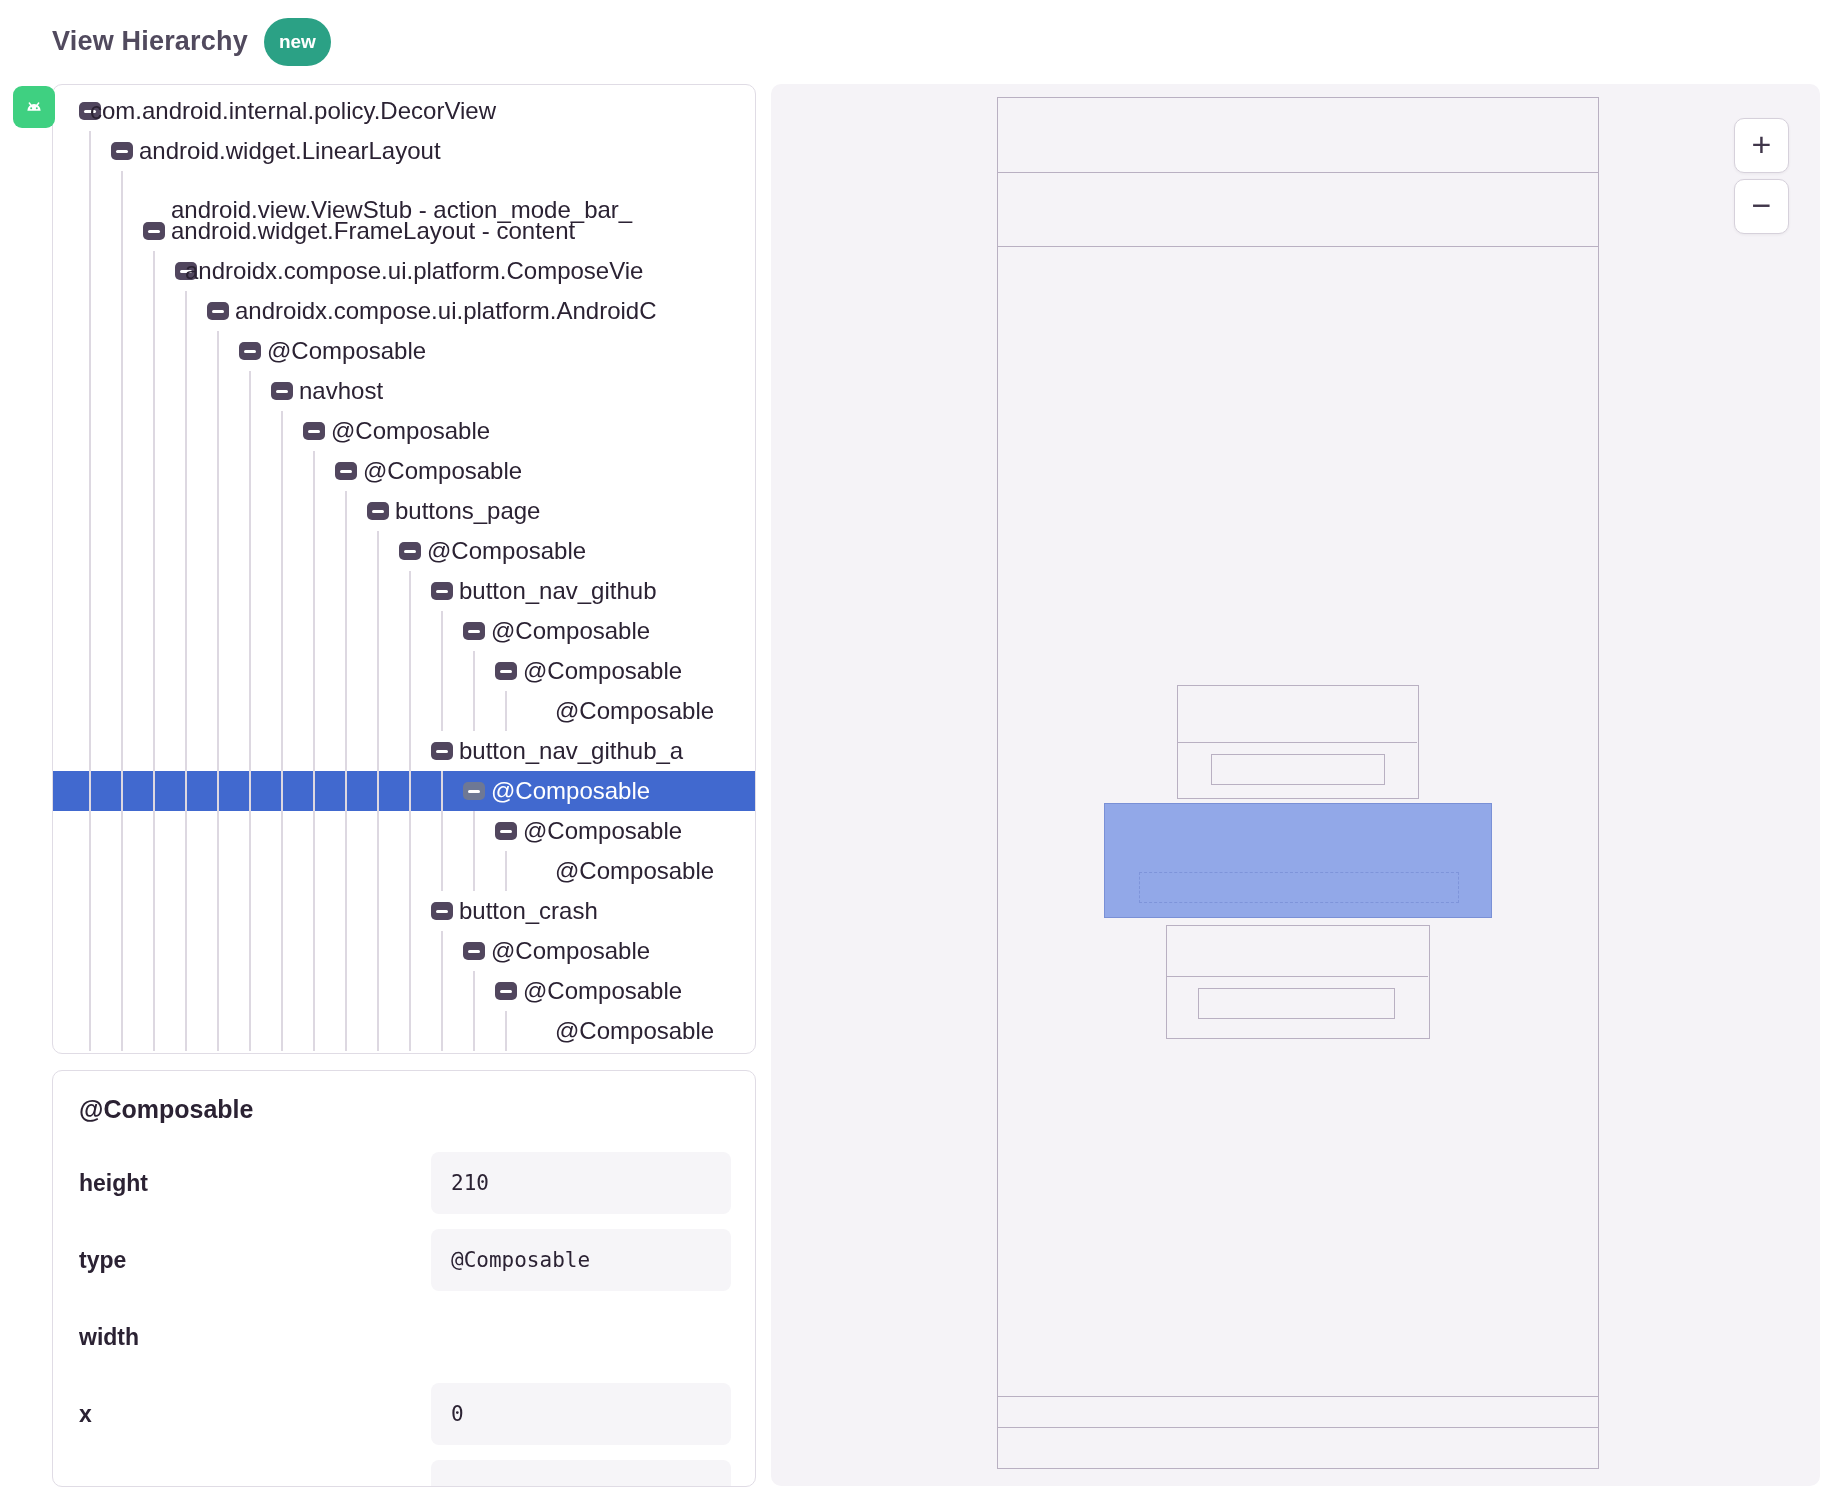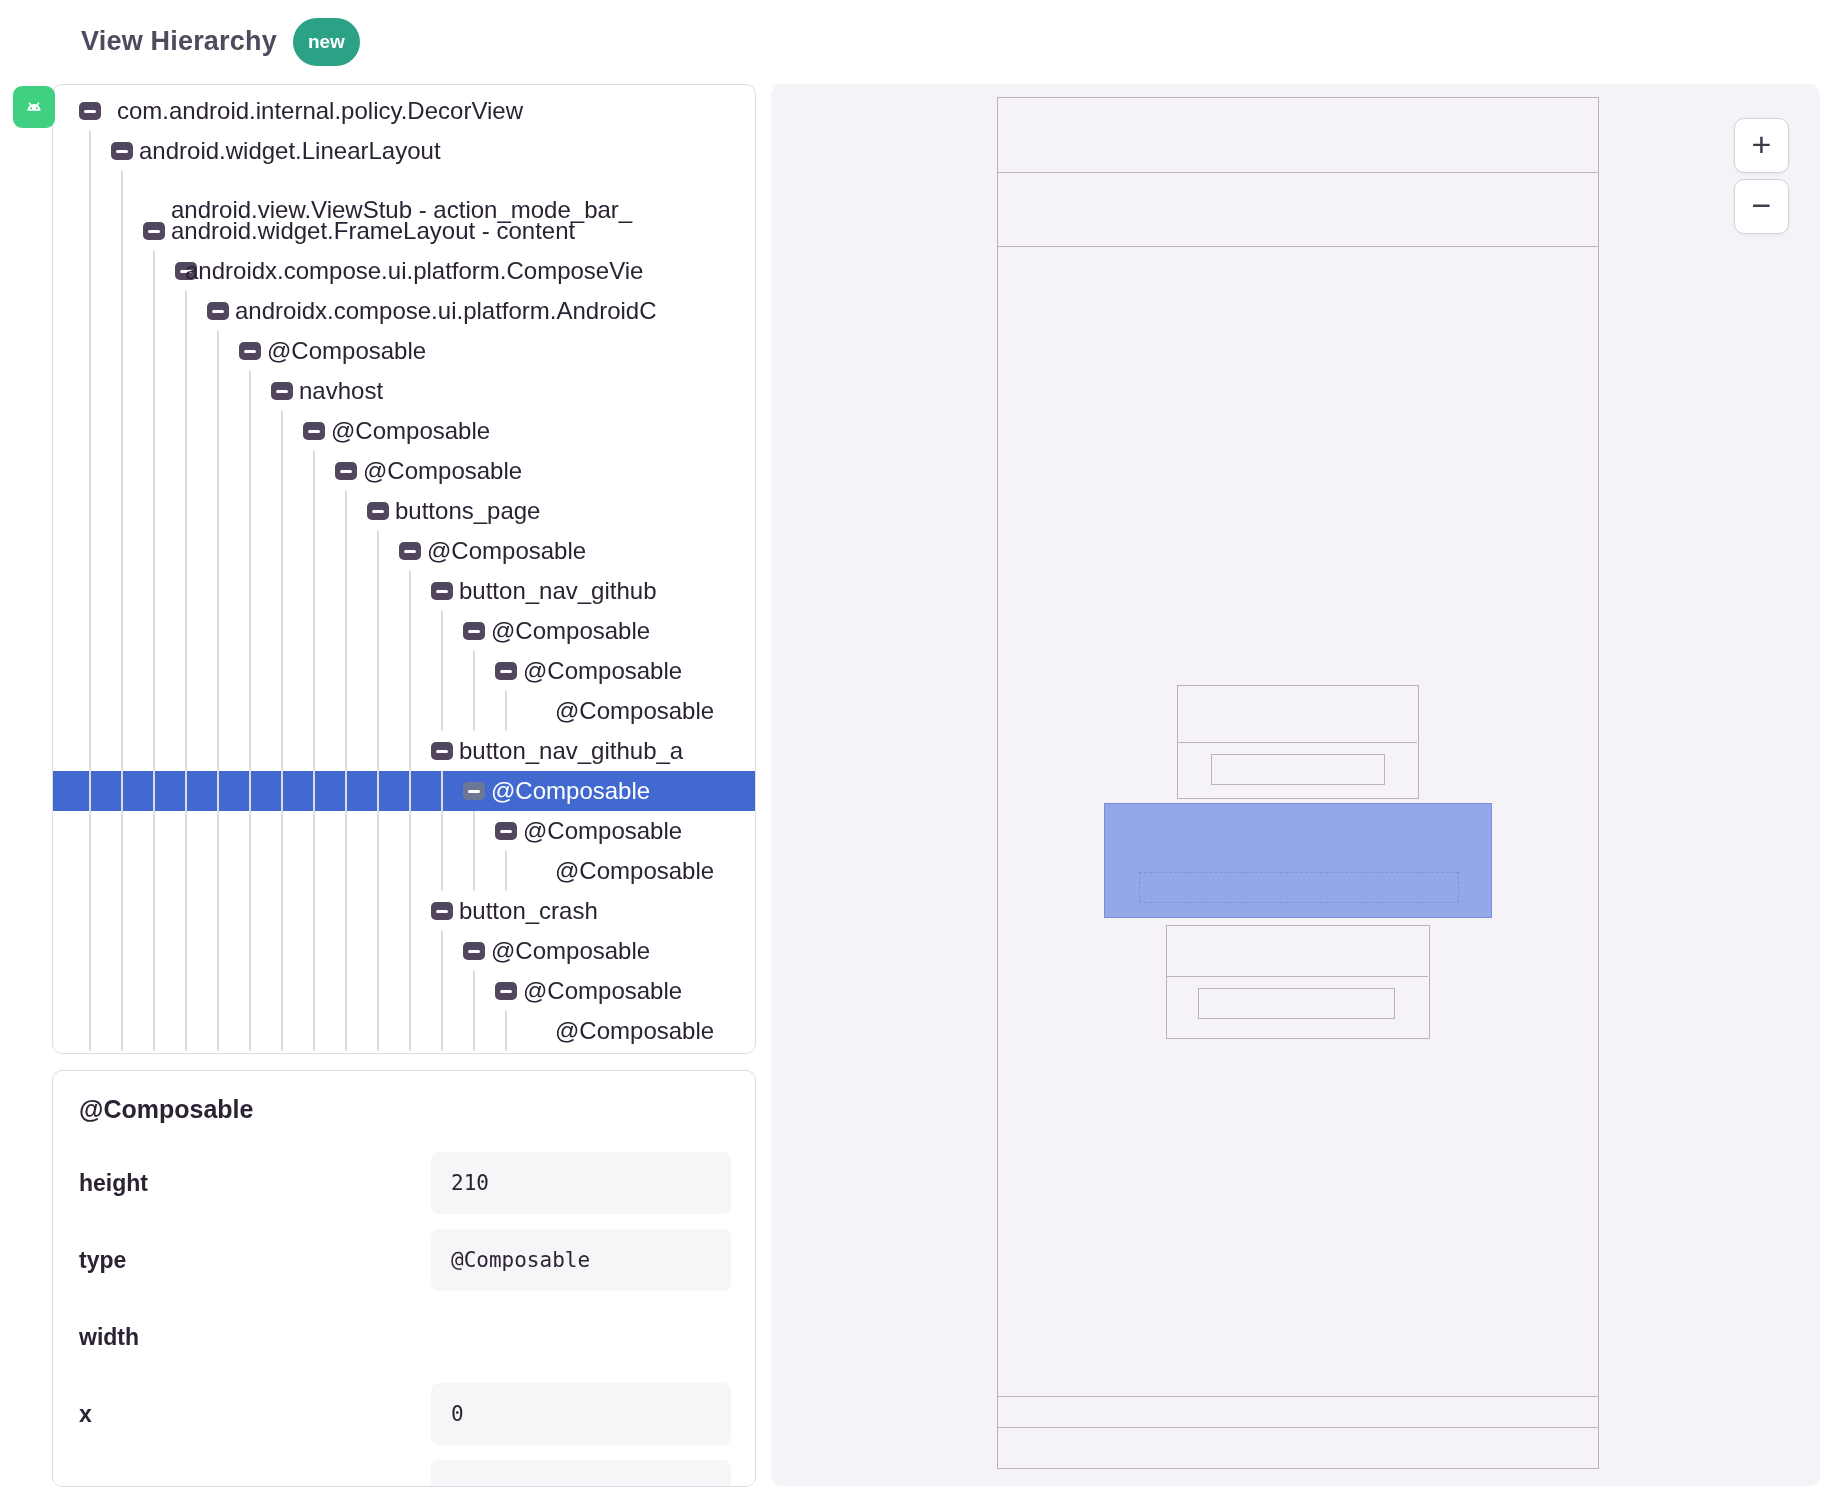--- a/index.html
+++ b/index.html
@@ -4,21 +4,21 @@
 <style>
   html,body{margin:0;padding:0;}
   body{
     width:1846px;height:1502px;position:relative;overflow:hidden;
     background:#ffffff;color:#2b2233;
     font-family:"Liberation Sans",sans-serif;
     --blue:#4169cf;--teal:#2ba185;--green:#3fd081;
   }
 
   
-  .page-header{position:absolute;left:52px;top:18px;display:flex;align-items:center;gap:16px;margin-left:29px;}
+  .page-header{position:absolute;left:52px;top:18px;display:flex;align-items:center;gap:16px;}
   .page-title{font-size:27px;font-weight:700;color:#514a5e;letter-spacing:.2px;}
   .badge-new{background:var(--teal);color:#fff;font-size:19px;font-weight:600;
              padding:13px 15px;border-radius:999px;line-height:1.15;}
 
   
   .android-badge{position:absolute;left:13px;top:86px;width:42px;height:42px;border-radius:9px;
                  background:var(--green);display:flex;align-items:center;justify-content:center;z-index:5;}
 
   
   .tree-panel{position:absolute;left:52px;top:84px;width:702px;height:968px;background:#fff;
@@ -74,21 +74,21 @@
       <line x1="8" y1="8.6" x2="9.5" y2="10.6" stroke="#ffffff" stroke-width="1.3" stroke-linecap="round"></line>
       <line x1="16" y1="8.6" x2="14.5" y2="10.6" stroke="#ffffff" stroke-width="1.3" stroke-linecap="round"></line>
     </svg>
   </span>
 </div>
 
 <div class="tree-panel">
   <div class="tree-rows">
       <div class="tree-row" style="top: 6px;">
         <span class="node-icon" style="left: 26px;"></span>
-        <span class="node-label" style="left: 64px;">com.android.internal.policy.DecorView</span>
+        <span class="node-label" style="left: 37px;">com.android.internal.policy.DecorView</span>
       </div>
       <div class="tree-row" style="top: 46px;">
         <span class="node-icon" style="left: 58px;"></span>
         <span class="node-label" style="left: 86px;">android.widget.LinearLayout</span>
       </div>
       <div class="tree-row" style="top: 86px;">
         <span class="node-label" style="left: 118px; margin-top: 19px;">android.view.ViewStub - action_mode_bar_</span>
       </div>
       <div class="tree-row" style="top: 126px;">
         <span class="node-icon" style="left: 90px;"></span>

